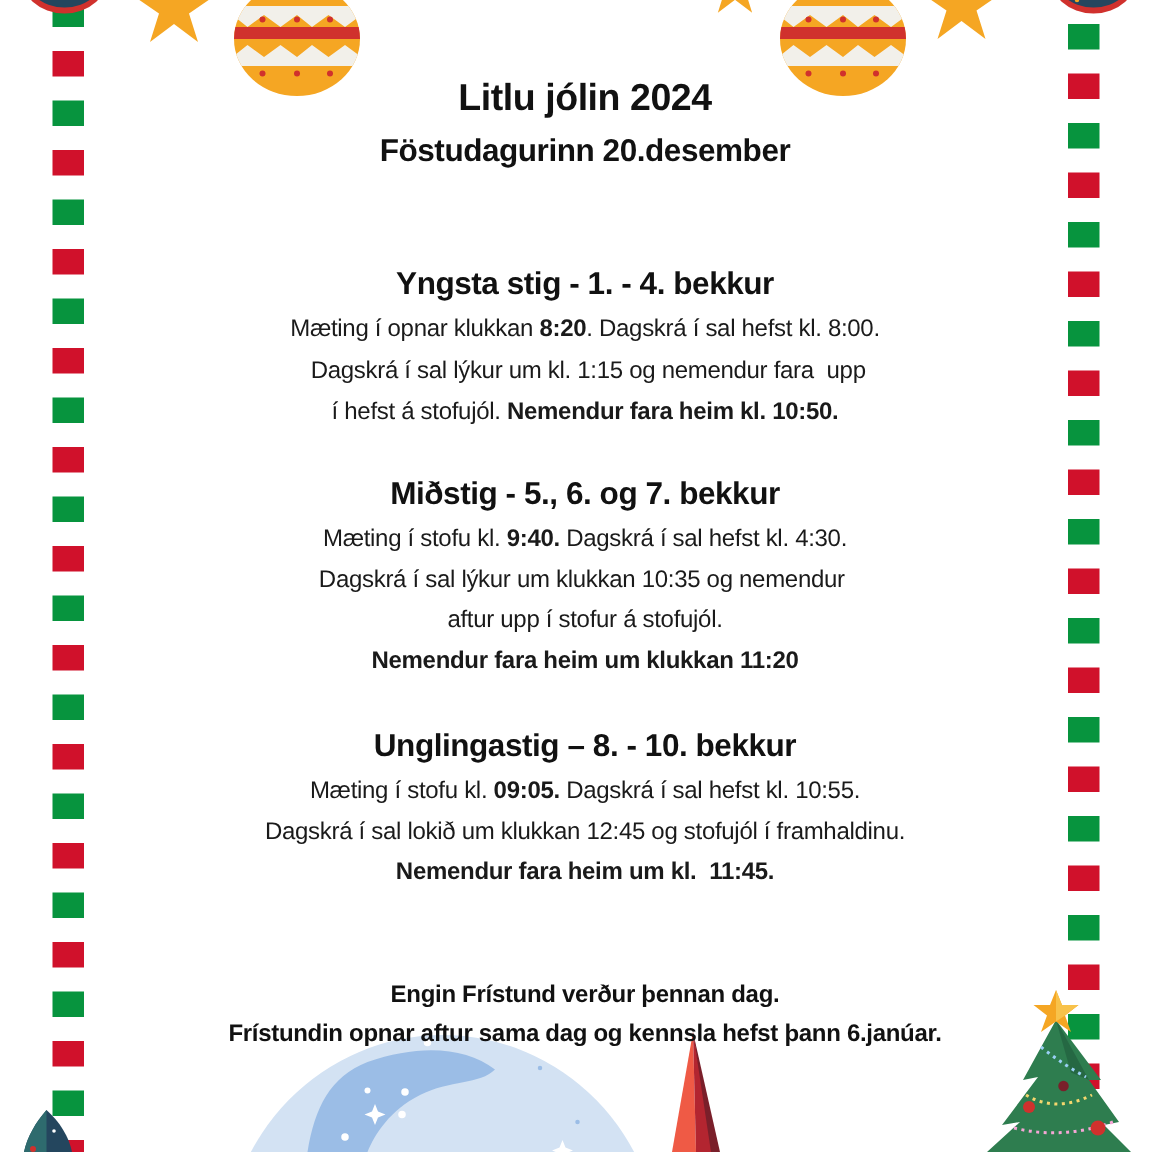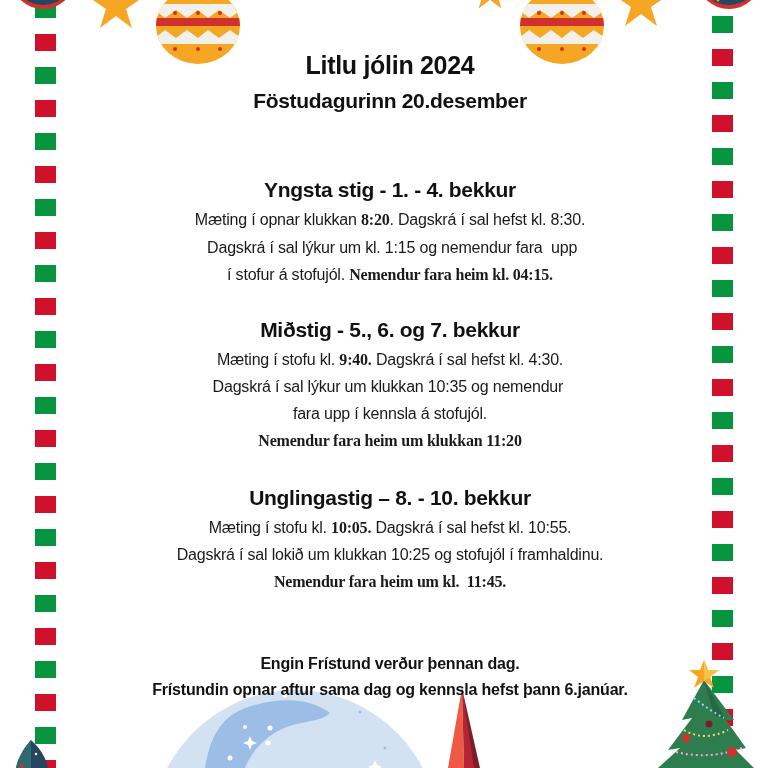--- a/index.html
+++ b/index.html
@@ -13,21 +13,21 @@
   .border-col .sq { position:absolute; left:0; width:21px; height:17px; }
   #left-border { left:35px; }
   #right-border { left:712px; }
 
   .content { position:absolute; left:0; top:5px; width:768px; height:768px; }
   .line { position:absolute; left:0; width:780px; text-align:center; white-space:pre; }
   .title { font-weight:bold; font-size:25px; letter-spacing:-0.3px; }
   .subtitle { font-weight:bold; font-size:21px; letter-spacing:-0.3px; }
   .h2 { font-weight:bold; font-size:21px; letter-spacing:-0.3px; }
   .body { font-size:16px; letter-spacing:-0.2px; color:#1a1a1a; }
-  .body b, .bold { font-weight:bold;font-family:Liberation Serif, serif; }
+  .body b, .bold { font-weight:bold; }
   .notice { font-weight:bold; font-size:16px; letter-spacing:-0.2px; }
 
   .deco { position:absolute; }
 </style>
 </head>
 <body>
 
 <div id="left-border" class="border-col">
     <div class="sq" style="top: 1px; background: rgb(7, 148, 62);"></div>
     <div class="sq" style="top: 34px; background: rgb(208, 17, 43);"></div>
@@ -184,30 +184,30 @@
   <circle cx="55" cy="64" r="3.5" fill="#7a1f2a"></circle>
   <polygon points="50,0 54,10 65,10 56,17 60,28 50,21 40,28 44,17 35,10 46,10" fill="#f5a623"></polygon>
   <polygon points="50,0 54,10 65,10 56,17 50,21" fill="#f8c24a"></polygon>
 </svg>
 
 <div class="content">
   <div class="line title" style="top:46px">Litlu jólin 2024</div>
   <div class="line subtitle" style="top:84px">Föstudagurinn 20.desember</div>
 
   <div class="line h2" style="top:173px">Yngsta stig - 1. - 4. bekkur</div>
-  <div class="line body" style="top:206px"><span>Mæting í opnar klukkan </span><b>8:20</b><span>. Dagskrá í sal hefst kl. 8:30.</span></div>
+  <div class="line body" style="top:206px"><span>Mæting í opnar klukkan </span><b>8:20</b><span>. Dagskrá í sal hefst kl. 8:00.</span></div>
   <div class="line body" style="top:234px"><span> Dagskrá í sal lýkur um kl. 1:15 og nemendur fara  upp</span></div>
-  <div class="line body" style="top:261px"><span>í stofur á stofujól. </span><b>Nemendur fara heim kl. 04:15.</b></div>
+  <div class="line body" style="top:261px"><span>í hefst á stofujól. </span><b>Nemendur fara heim kl. 10:50.</b></div>
 
   <div class="line h2" style="top:313px">Miðstig - 5., 6. og 7. bekkur</div>
   <div class="line body" style="top:346px"><span>Mæting í stofu kl. </span><b>9:40.</b><span> Dagskrá í sal hefst kl. 4:30.</span></div>
   <div class="line body" style="top:373px"><span>Dagskrá í sal lýkur um klukkan 10:35 og nemendur </span></div>
-  <div class="line body" style="top:400px"><span>fara upp í kennsla á stofujól.</span></div>
+  <div class="line body" style="top:400px"><span>aftur upp í stofur á stofujól.</span></div>
   <div class="line body" style="top:427px"><b>Nemendur fara heim um klukkan 11:20</b></div>
 
   <div class="line h2" style="top:481px">Unglingastig – 8. - 10. bekkur</div>
-  <div class="line body" style="top:514px"><span>Mæting í stofu kl. </span><b>10:05.</b><span> Dagskrá í sal hefst kl. 10:55.</span></div>
-  <div class="line body" style="top:541px"><span>Dagskrá í sal lokið um klukkan 10:25 og stofujól í framhaldinu.</span></div>
+  <div class="line body" style="top:514px"><span>Mæting í stofu kl. </span><b>09:05.</b><span> Dagskrá í sal hefst kl. 10:55.</span></div>
+  <div class="line body" style="top:541px"><span>Dagskrá í sal lokið um klukkan 12:45 og stofujól í framhaldinu.</span></div>
   <div class="line body" style="top:568px"><b>Nemendur fara heim um kl.  11:45.</b></div>
 
   <div class="line notice" style="top:650px">Engin Frístund verður þennan dag.</div>
   <div class="line notice" style="top:676px;z-index:2">Frístundin opnar aftur sama dag og kennsla hefst þann 6.janúar.</div>
 </div>
 
 </body></html>

